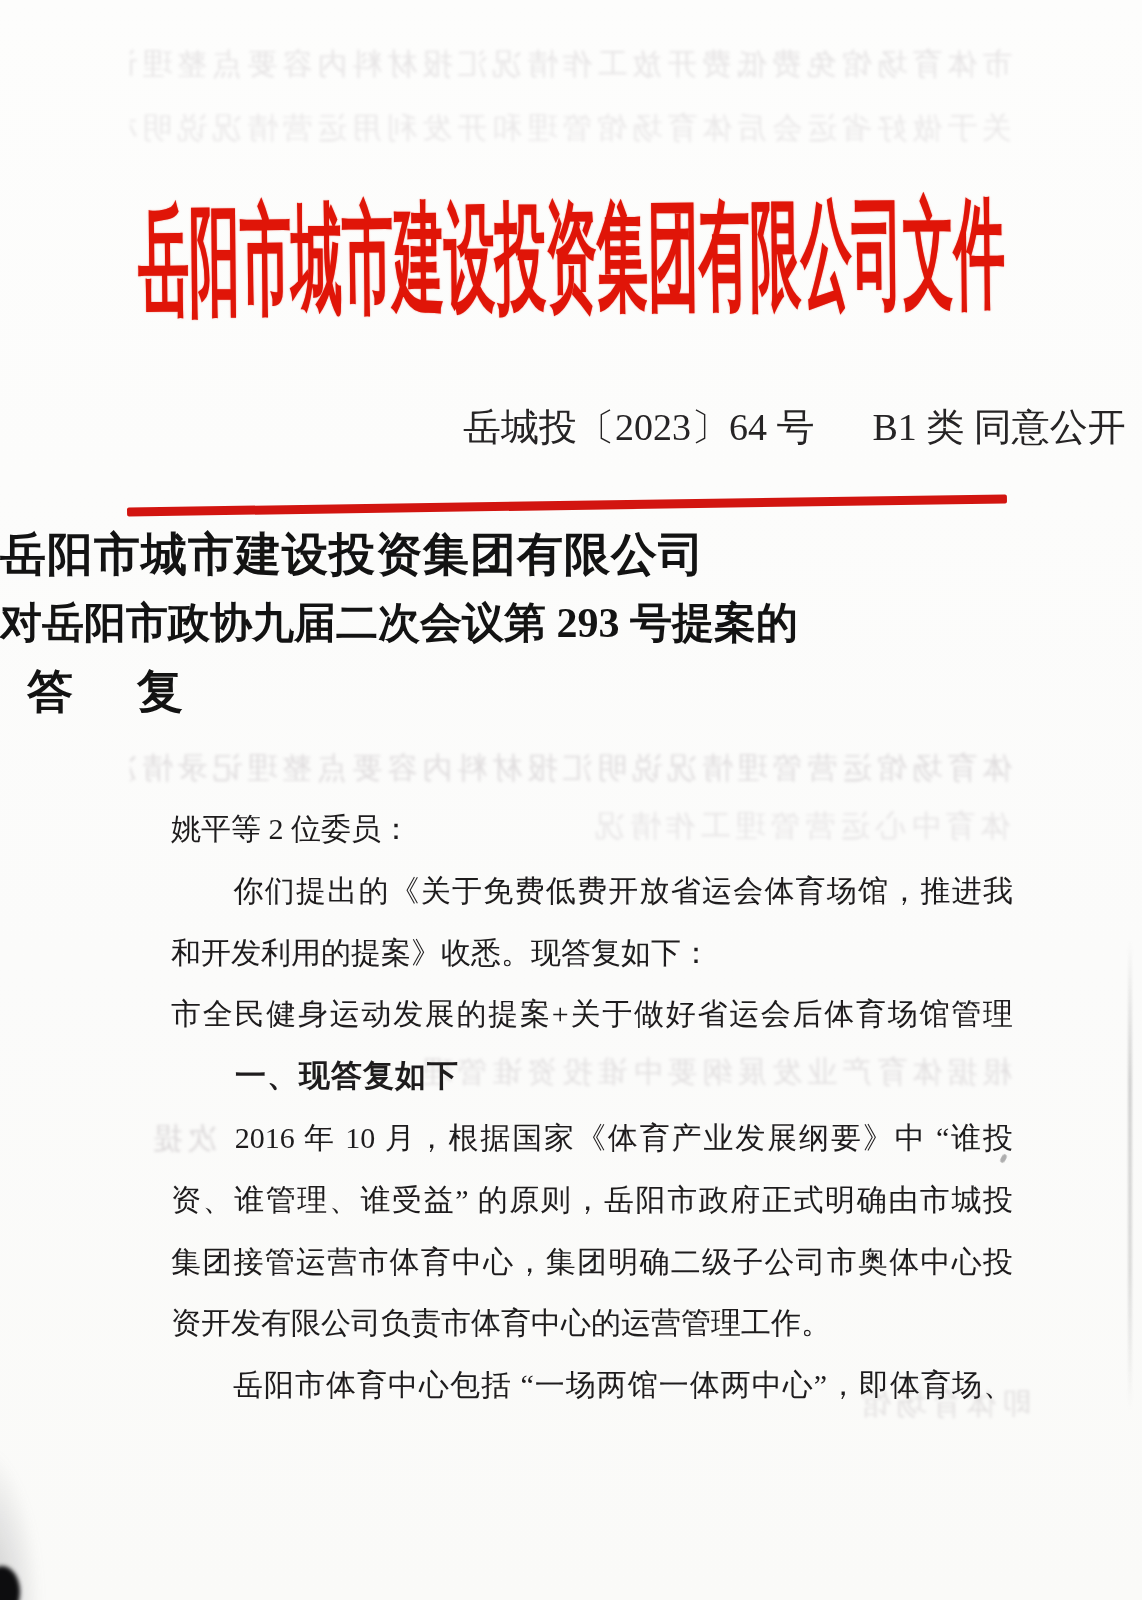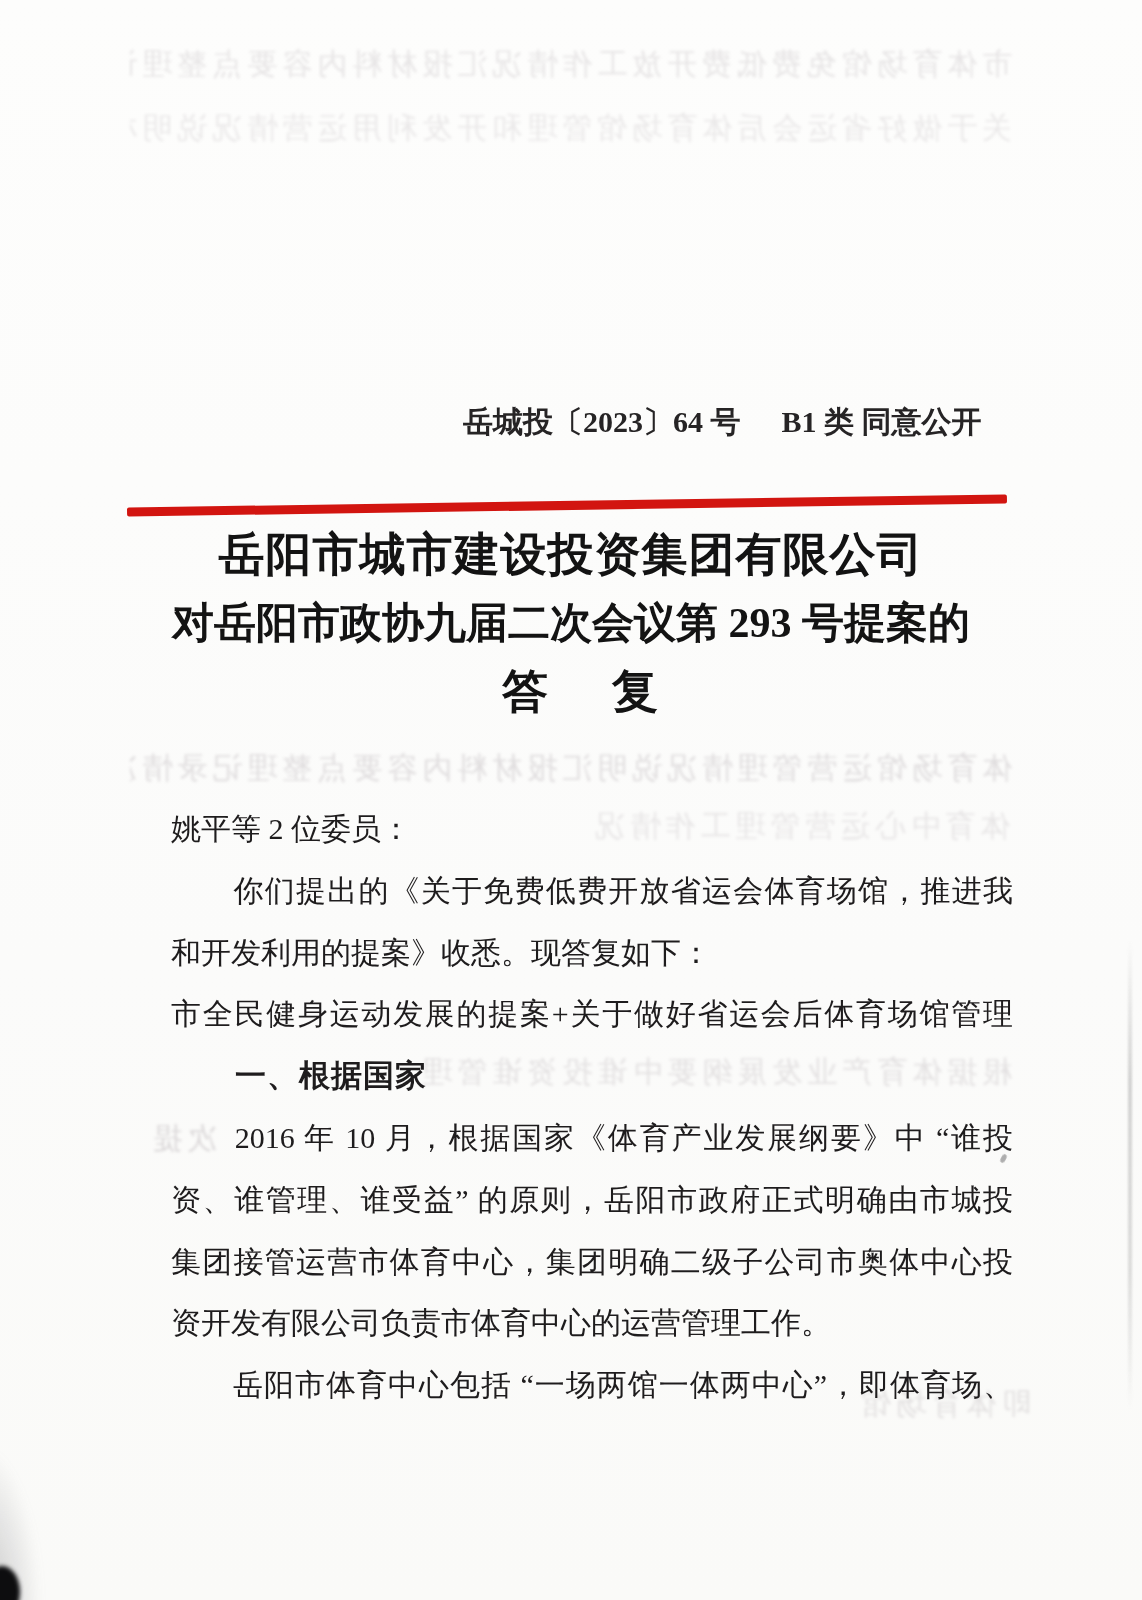--- a/index.html
+++ b/index.html
@@ -37,35 +37,35 @@
   .banner-text{
     font-size:51px;font-weight:bold;line-height:1;
     color:#e01508;white-space:nowrap;
     transform:rotate(-0.55deg) scaleY(2.35);
     text-shadow:0 0 1px rgba(224,21,8,.55);
   }
 
   
   .docnum{
     position:absolute;left:463px;top:402px;
-    display:flex;gap:41px;
-    font-size:30px;color:#262425;white-space:nowrap;font-weight:bold;
+    display:flex;gap:58px;
+    font-size:38px;color:#262425;white-space:nowrap;
   }
 
   
   .rule{
     position:absolute;left:127px;top:501px;width:880px;height:9px;
     background:linear-gradient(180deg,#e02016,#c50f0a);
     transform:rotate(-0.85deg);border-radius:2px;
   }
 
   
   .title{
     position:absolute;left:0;top:521px;width:100%;
-    text-align:center;color:#131313;font-weight:bold;
+    text-align:left;color:#131313;font-weight:bold;
   }
   .t1{font-size:46px;height:68px;line-height:68px;letter-spacing:1px;}
   .t2{font-size:42px;height:68px;line-height:68px;}
   .t3{font-size:46px;height:70px;line-height:70px;letter-spacing:9px;padding-left:27px;}
 
   
   .bodylines{
     position:absolute;left:143px;top:798px;width:842px;
     color:#1e1c1d;
   }
@@ -108,40 +108,43 @@
 <div class="page">
 
   <div class="bleed b1">市体育场馆免费低费开放工作情况汇报材料内容要点整理记录稿</div>
   <div class="bleed b2">关于做好省运会后体育场馆管理和开发利用运营情况说明材料</div>
   <div class="bleed b3">体育场馆运营管理情况说明汇报材料内容要点整理记录情况稿</div>
   <div class="bleed b4">体育中心运营管理工作情况</div>
   <div class="bleed b5">根据体育产业发展纲要中谁投资谁管理</div>
   <div class="bleed b6">次提</div>
   <div class="bleed b7">即体育场馆</div>
 
+  <div class="banner">
+    <span class="banner-text" style="color: rgb(224, 21, 8);">岳阳市城市建设投资集团有限公司文件</span>
+  </div>
 
   <div class="docnum">
     <span>岳城投〔2023〕64 号</span>
     <span>B1 类 同意公开</span>
   </div>
 
   <div class="rule" style="background: rgb(210, 21, 16);"></div>
 
   <div class="title">
     <div class="t1">岳阳市城市建设投资集团有限公司</div>
     <div class="t2">对岳阳市政协九届二次会议第 293 号提案的</div>
     <div class="t3">答　复</div>
   </div>
 
   <div class="bodylines" style="color: rgb(30, 28, 29); margin-left: 28px;">
       <div class="bline">姚平等 2 位委员：</div>
       <div class="bline just">　　你们提出的《关于免费低费开放省运会体育场馆，推进我</div>
       <div class="bline">和开发利用的提案》收悉。现答复如下：</div>
       <div class="bline just">市全民健身运动发展的提案+关于做好省运会后体育场馆管理</div>
-      <div class="bline bold">　　一、根据国家</div>
+      <div class="bline bold">　　一、现答复如下</div>
       <div class="bline just">　　2016 年 10 月，根据国家《体育产业发展纲要》中 “谁投</div>
       <div class="bline just">资、谁管理、谁受益” 的原则，岳阳市政府正式明确由市城投</div>
       <div class="bline just">集团接管运营市体育中心，集团明确二级子公司市奥体中心投</div>
       <div class="bline">资开发有限公司负责市体育中心的运营管理工作。</div>
       <div class="bline just">　　岳阳市体育中心包括 “一场两馆一体两中心”，即体育场、</div>
     </div>
 
   <div class="edge-streak"></div>
   <div class="corner-shadow"></div>
   <div class="corner-blob"></div>

